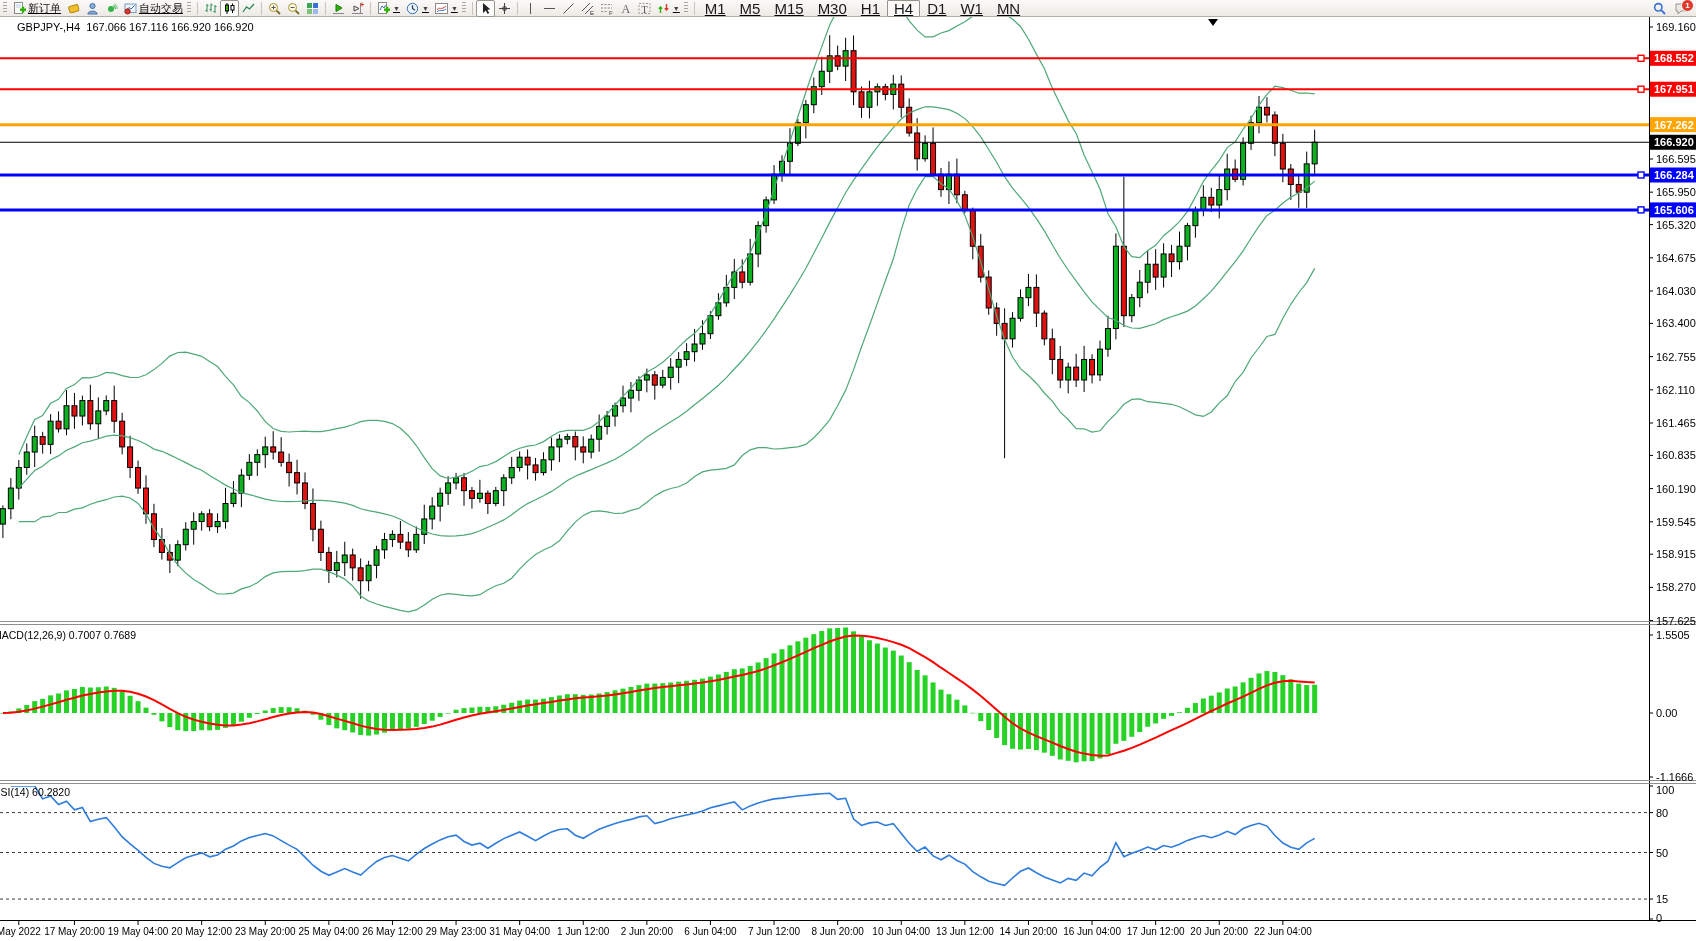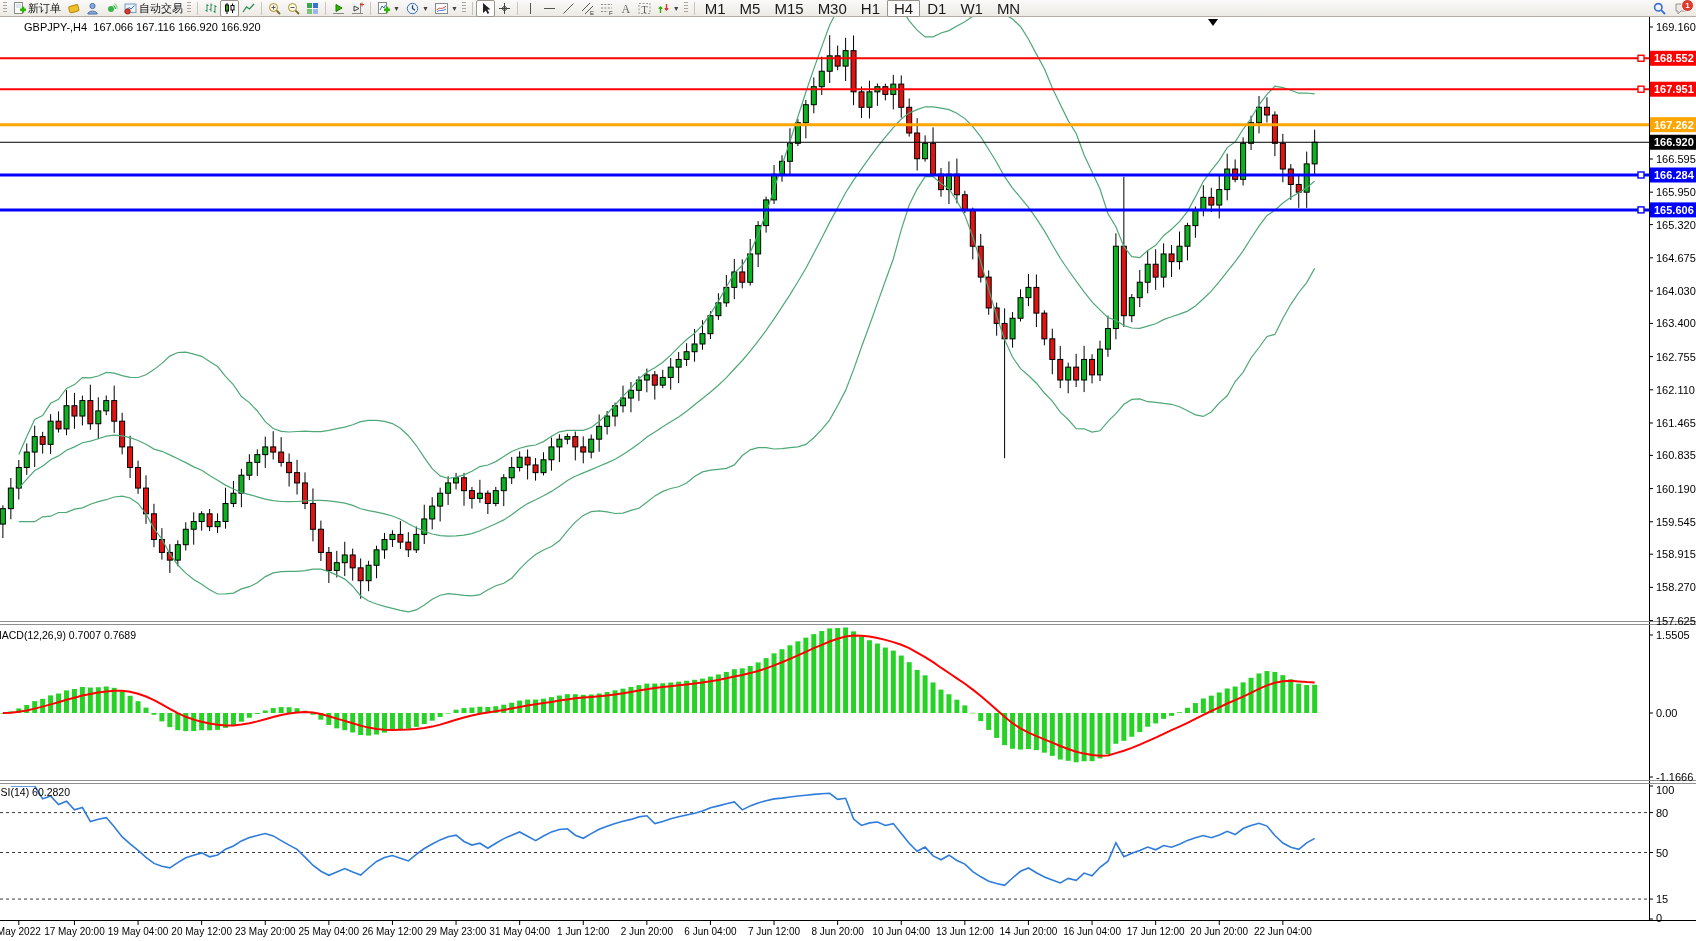--- a/index.html
+++ b/index.html
@@ -1,42 +1,42 @@
 <!DOCTYPE html>
 <html><head>
 <meta charset="utf-8">
 <style>
   html,body{margin:0;padding:0}
   body{width:1696px;height:941px;overflow:hidden;background:#fff;position:relative;
        font-family:"Liberation Sans",sans-serif;}
   
   .toolbar{position:absolute;top:0;left:0;width:1696px;height:17px;z-index:6;
     display:flex;align-items:center;padding-left:2px;box-sizing:border-box;
-    background:linear-gradient(#fbfaf9,#edeae5);border-bottom:1px solid #b3aea6;}
+    background:linear-gradient(#fbfaf9,#edeae5);border-bottom:1px solid #b3aea6;text-decoration:underline;}
   .grip{width:4px;height:12px;margin:0 3px 0 1px;
     background:repeating-linear-gradient(180deg,#aaa49a 0 1px,rgba(0,0,0,0) 1px 3px);}
   .sep{width:1px;height:13px;background:#c9c4bb;margin:0 3px;flex:none}
   .ibtn,.tbtn{display:inline-flex;align-items:center;height:15px;padding:0 2px;
     border:1px solid rgba(0,0,0,0);border-radius:2px;flex:none;cursor:default;gap:2px}
   .tbtn{font-size:11px;color:#111;white-space:nowrap}
   .pressed{background:#fdfdfc;border:1px solid #9b968e}
   .ic{width:13px;height:13px;display:block}
   .caret{font-size:7px;color:#444;margin-left:1px}
   .tf{padding:0 6px;height:15px;line-height:15px;font-size:15px;color:#1a1a1a;flex:none;
       border:1px solid rgba(0,0,0,0)}
   .tf.active{background:#fbfaf8;border:1px solid #98928a;border-radius:1px}
   .tb-right{margin-left:auto;display:flex;align-items:center;gap:8px;margin-right:7px}
   .chat-wrap{position:relative;width:15px;height:13px}
   .badge{position:absolute;top:-3px;right:-5px;background:#df3a2e;color:#fff;border-radius:50%;
     width:11px;height:11px;font-size:8px;line-height:11px;text-align:center;font-weight:bold;
     border:1px solid #fff}
   
   #chart-window{position:absolute;left:0;top:17px;width:1696px;height:924px}
   #chart-svg{position:absolute;left:0;top:-17px}
-  .ohlc{position:absolute;left:24px;top:4px;font-size:11px;color:#000;z-index:3;white-space:pre}
+  .ohlc{position:absolute;left:17px;top:4px;font-size:11px;color:#000;z-index:3;white-space:pre}
   .ind-label{position:absolute;font-size:10.5px;color:#000;z-index:3;white-space:nowrap}
   #macd-label{left:-7px;top:612px}
   #rsi-label{left:-7px;top:769px}
   .axis-overlay{position:absolute;z-index:4;background:rgba(0,0,0,0)}
   #price-axis-ov{left:1649px;top:0;width:47px;height:903px}
   #date-axis-ov{left:0;top:903px;width:1696px;height:21px}
   .divider-ov{position:absolute;left:0;width:1649px;height:6px;z-index:4;cursor:row-resize}
   #div1{top:603px} #div2{top:762px}
 </style>
 </head>

